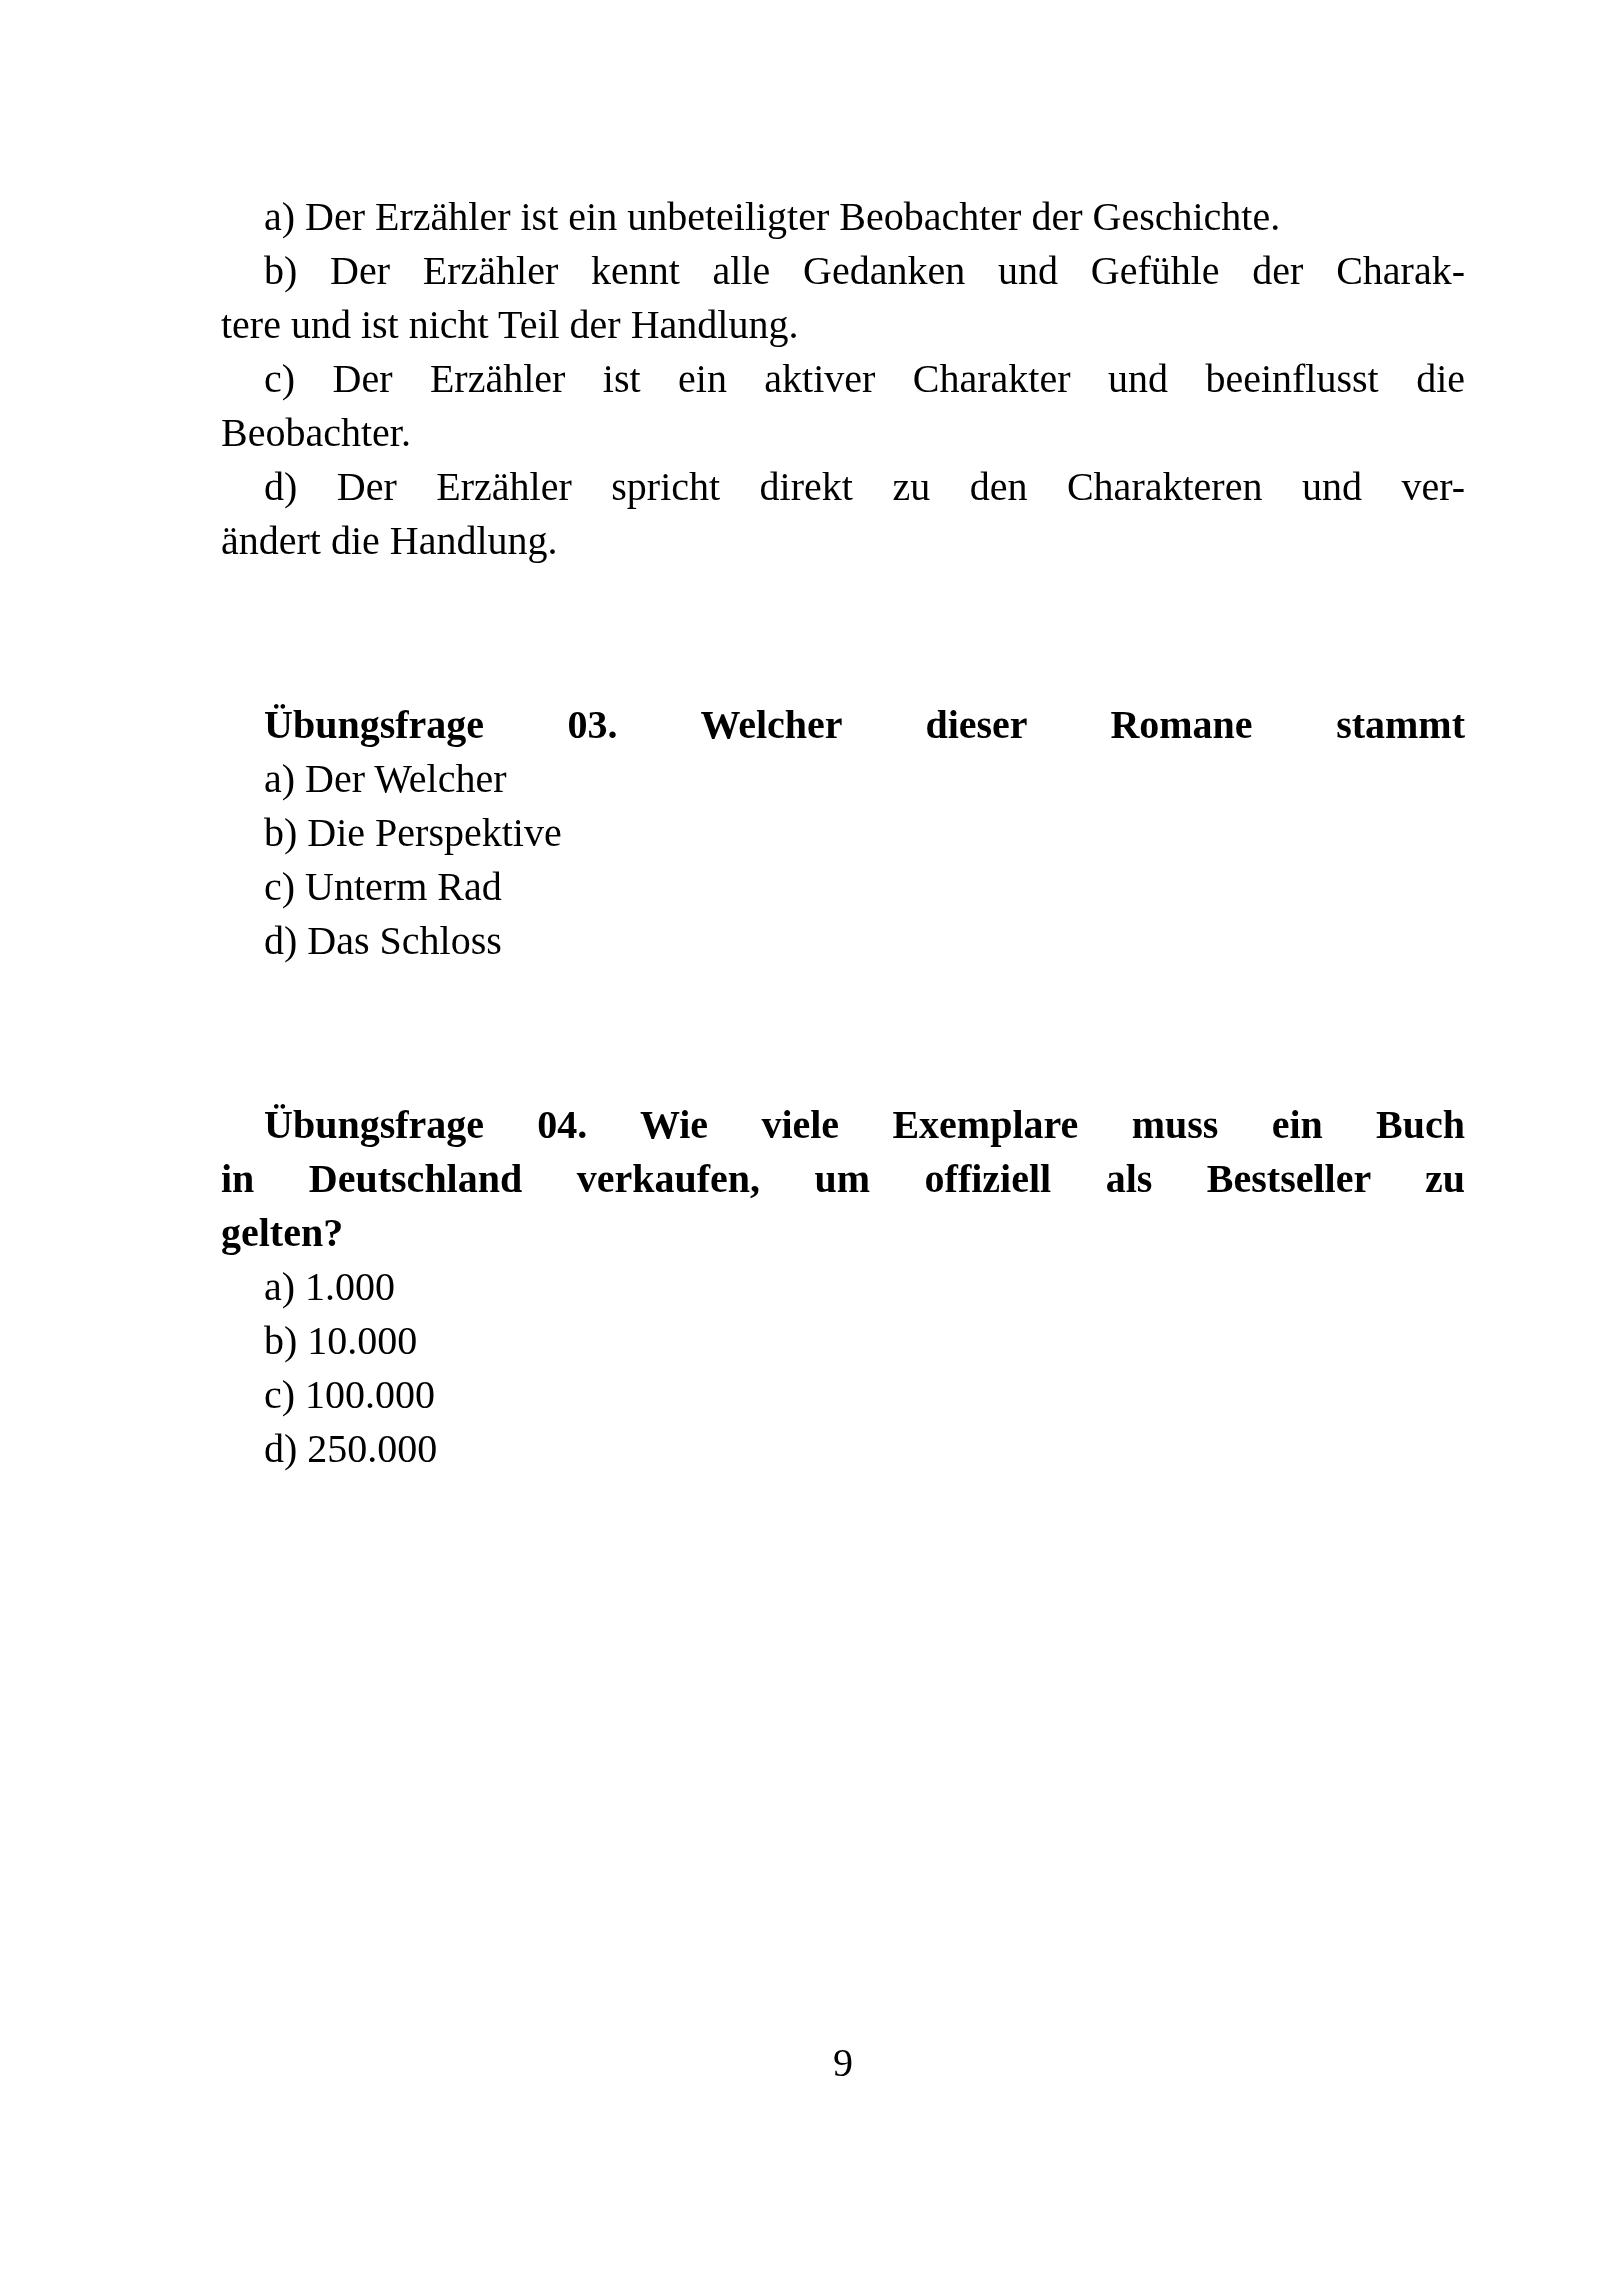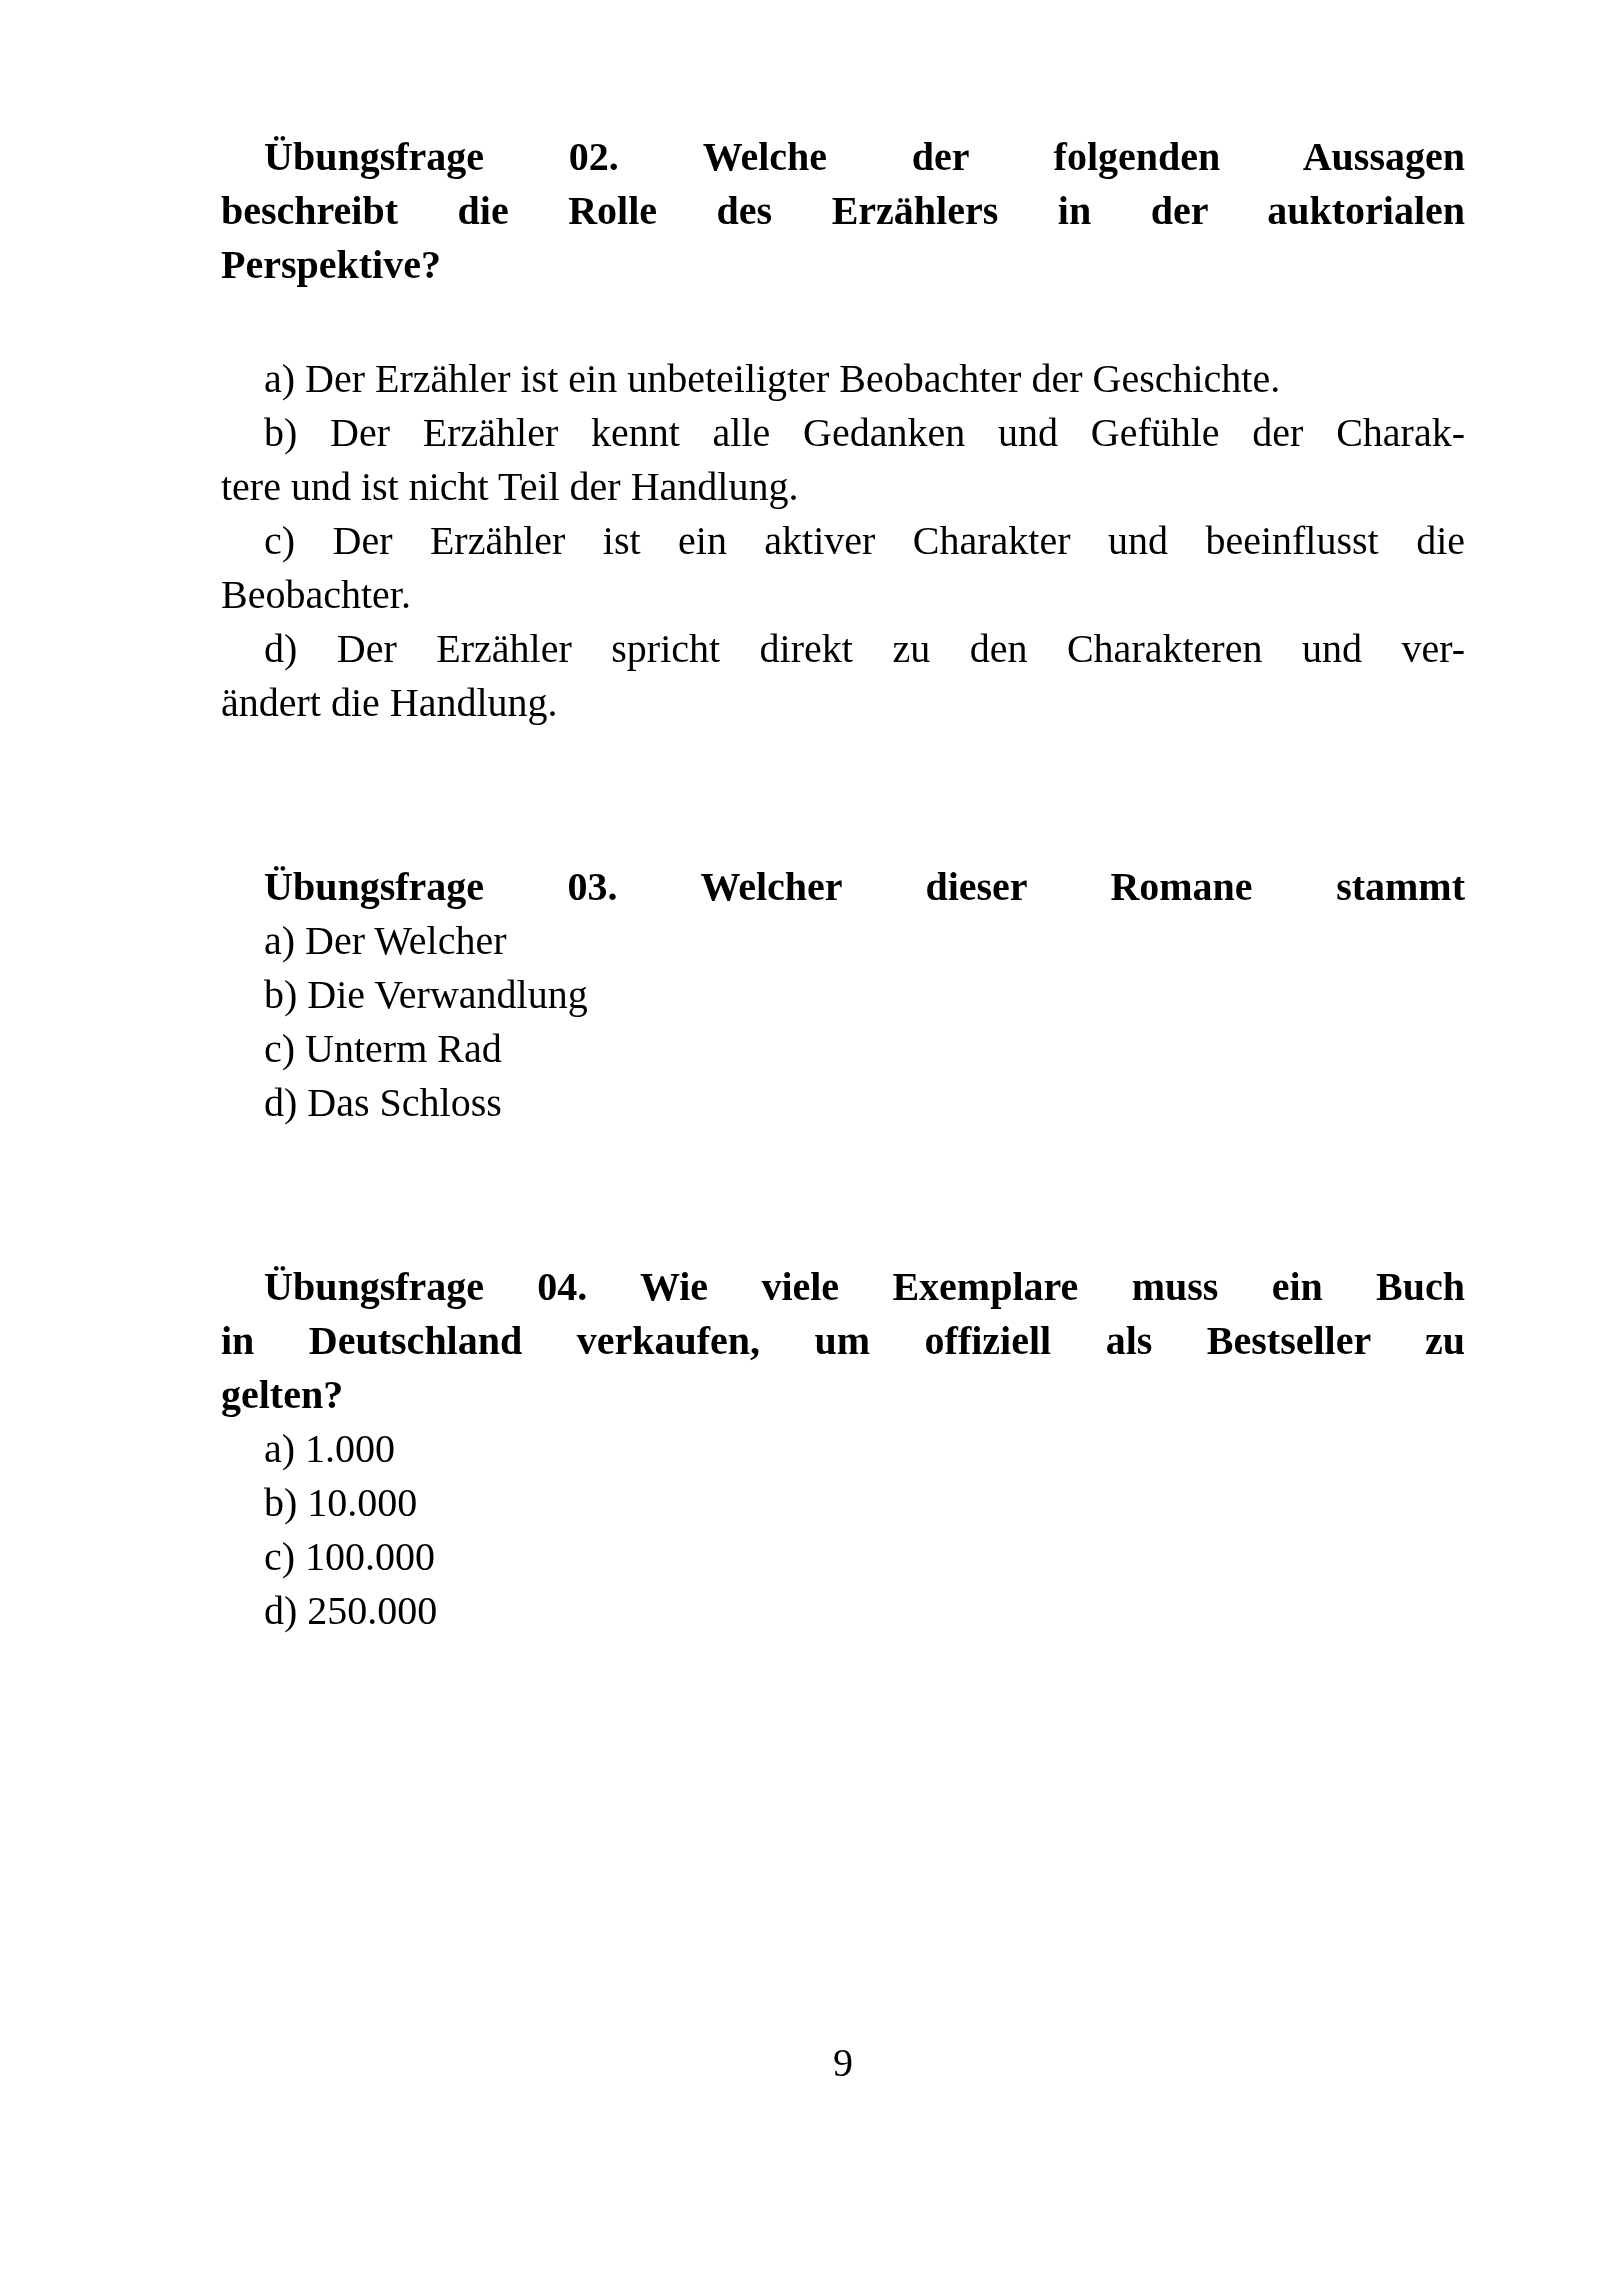--- a/index.html
+++ b/index.html
@@ -51,25 +51,20 @@
     text-align: center;
   }
 </style>
 </head>
 <body>
 
 <div class="page">
   <div class="content">
 
     <section class="question">
-      <div class="heading">
-        <div class="line heading-line first just">Übungsfrage 02. Welche der folgenden Aussagen</div>
-        <div class="line heading-line just">beschreibt die Rolle des Erzählers in der auktorialen</div>
-        <div class="line heading-line">Perspektive?</div>
-      </div>
       <div class="options options-gap">
         <div class="option">
           <div class="line first">a) Der Erzähler ist ein unbeteiligter Beobachter der Geschichte.</div>
         </div>
         <div class="option">
           <div class="line first just">b) Der Erzähler kennt alle Gedanken und Gefühle der Charak-</div>
           <div class="line">tere und ist nicht Teil der Handlung.</div>
         </div>
         <div class="option">
           <div class="line first just">c) Der Erzähler ist ein aktiver Charakter und beeinflusst die</div>
@@ -84,21 +79,21 @@
 
     <section class="question">
       <div class="heading">
         <div class="line heading-line first just">Übungsfrage 03. Welcher dieser Romane stammt</div>
       </div>
       <div class="options">
         <div class="option">
           <div class="line first">a) Der Welcher</div>
         </div>
         <div class="option">
-          <div class="line first">b) Die Verwandlung</div>
+          <div class="line first">b) Die Perspektive</div>
         </div>
         <div class="option">
           <div class="line first">c) Unterm Rad</div>
         </div>
         <div class="option">
           <div class="line first">d) Das Schloss</div>
         </div>
       </div>
     </section>
 

